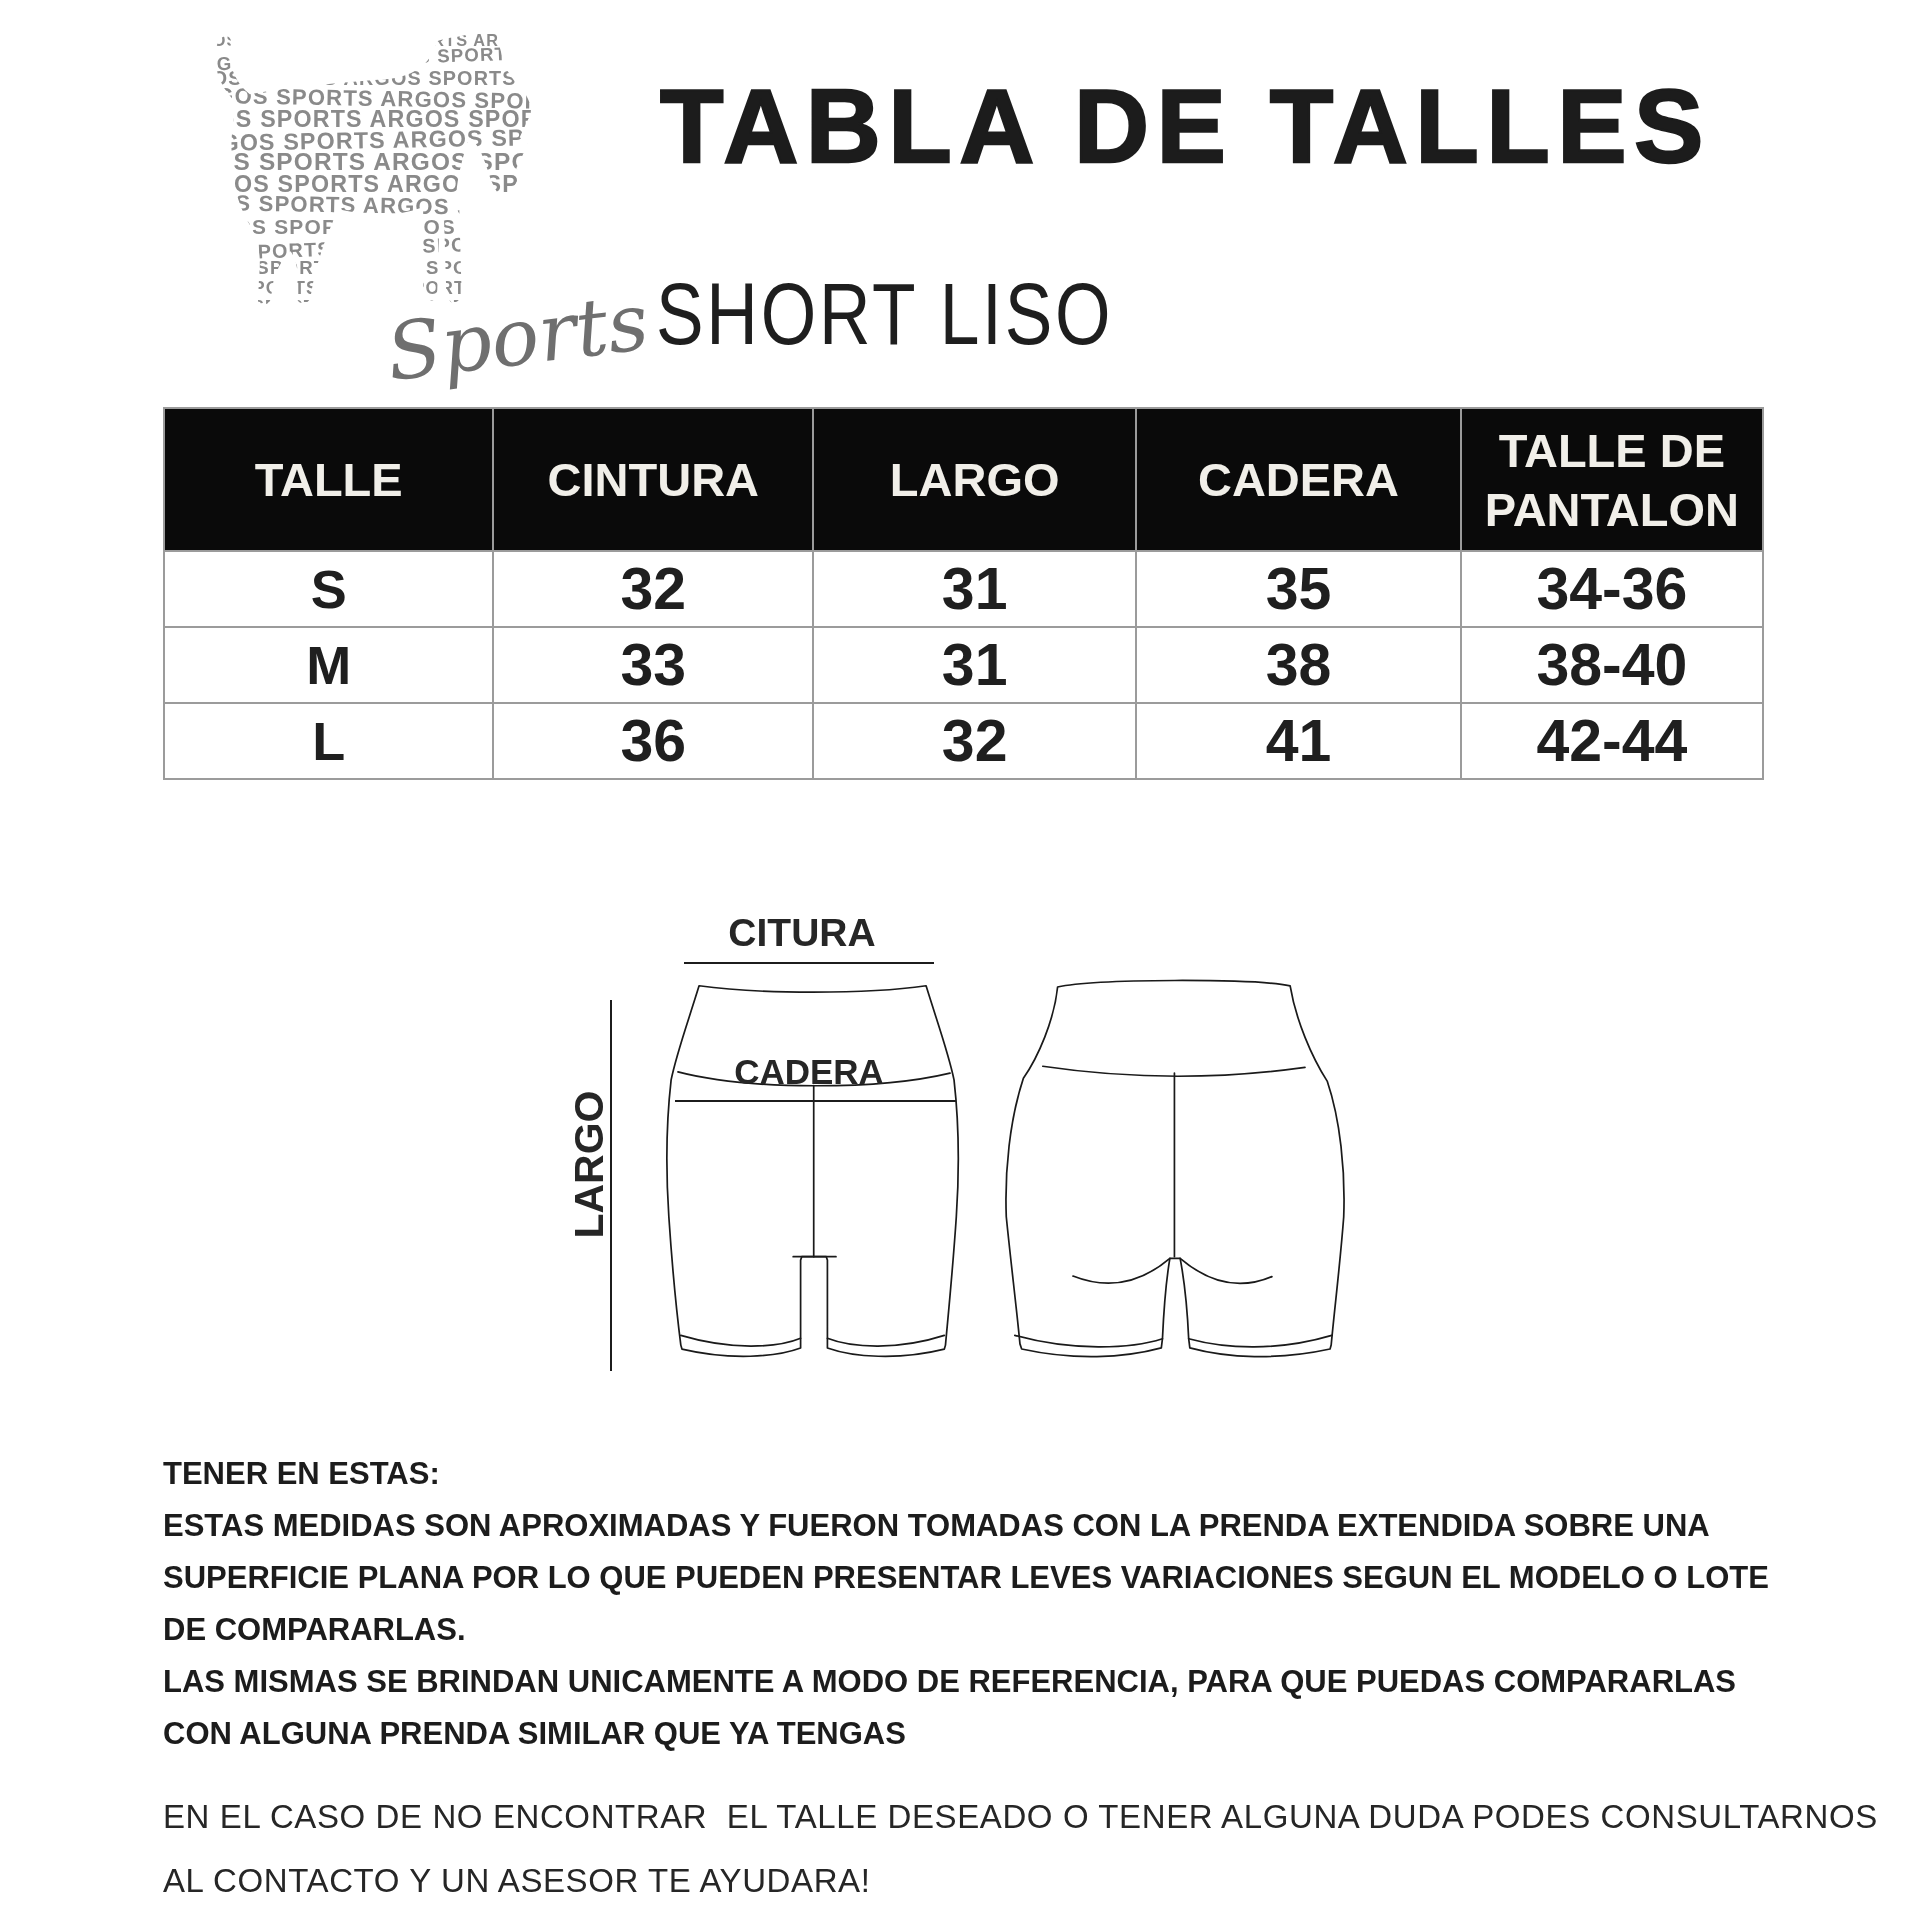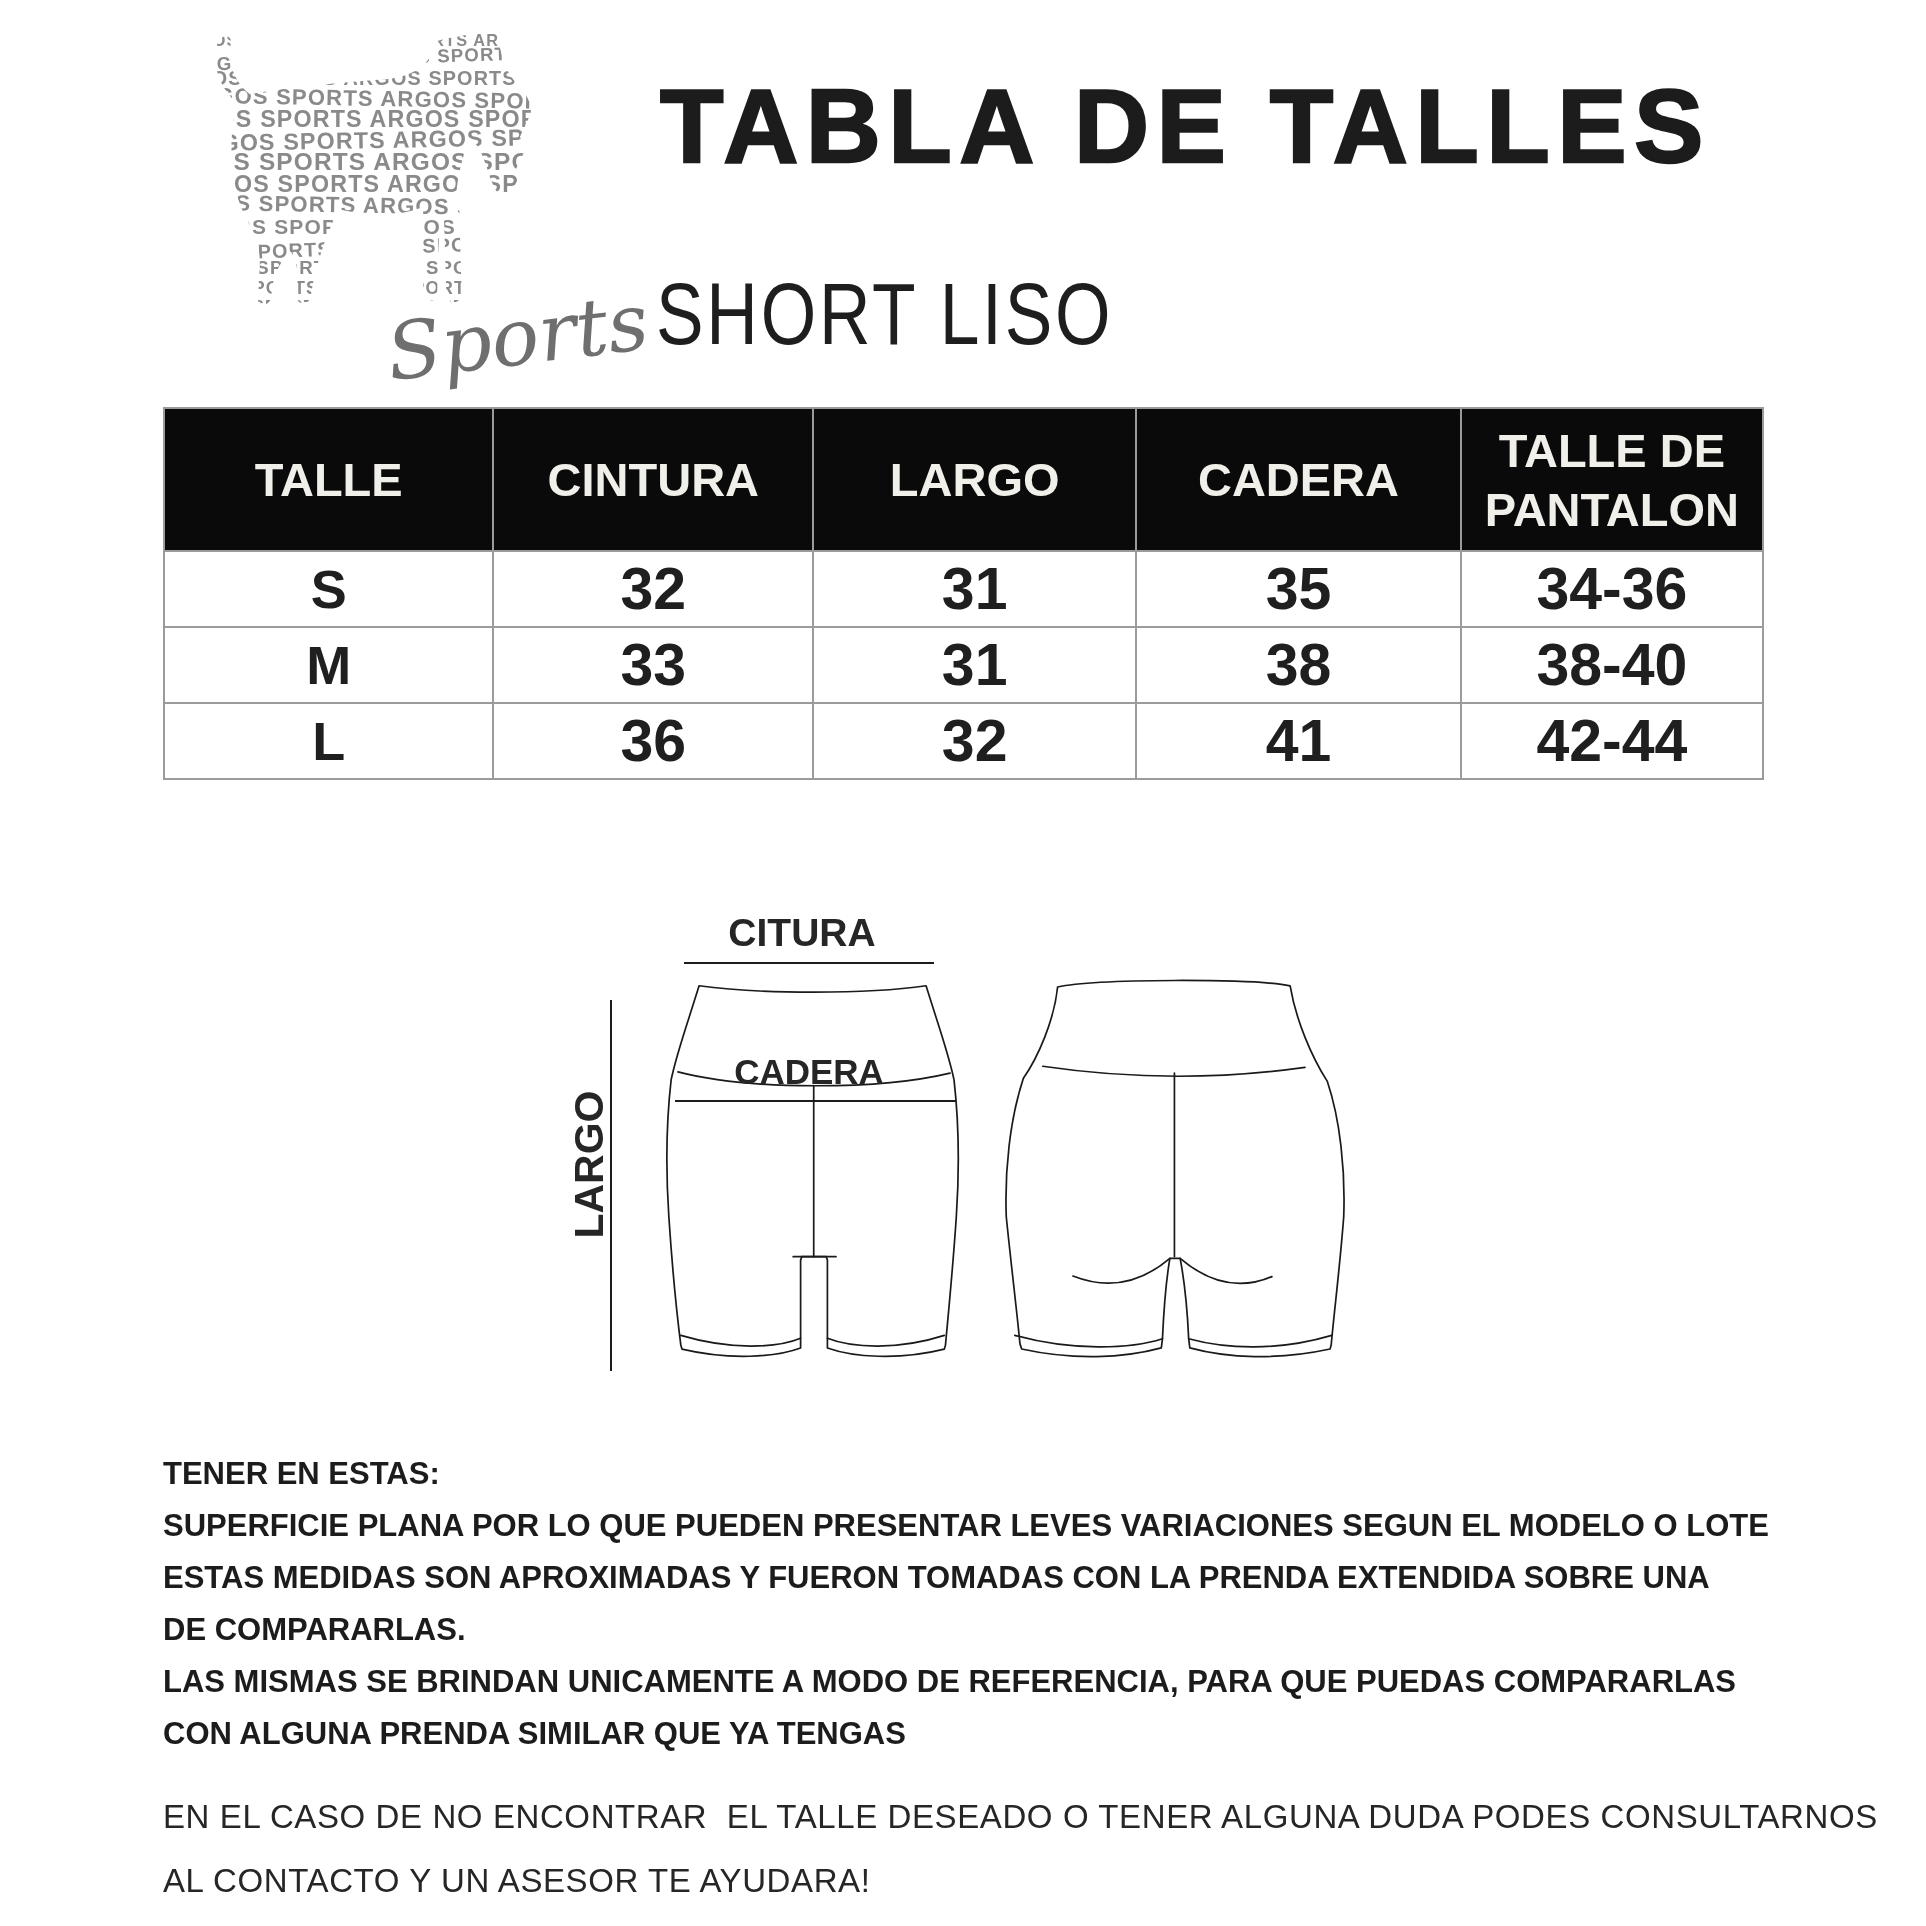--- a/index.html
+++ b/index.html
@@ -179,22 +179,22 @@
     <path d="M324,634 C390,652 480,656 575,628"></path>
   </svg>
 
   <div class="measure-label lbl-cadera">CADERA</div>
   <div class="measure-line line-cadera"></div>
   <div class="measure-line line-largo"></div>
   <div class="measure-label lbl-largo">LARGO</div>
 
   <div class="notes-bold">
     <div class="note-line">TENER EN ESTAS:</div>
+    <div class="note-line">ESTAS MEDIDAS SON APROXIMADAS Y FUERON TOMADAS CON LA PRENDA EXTENDIDA SOBRE UNA</div>
     <div class="note-line">SUPERFICIE PLANA POR LO QUE PUEDEN PRESENTAR LEVES VARIACIONES SEGUN EL MODELO O LOTE</div>
-    <div class="note-line">ESTAS MEDIDAS SON APROXIMADAS Y FUERON TOMADAS CON LA PRENDA EXTENDIDA SOBRE UNA</div>
     <div class="note-line">DE COMPARARLAS.</div>
     <div class="note-line">LAS MISMAS SE BRINDAN UNICAMENTE A MODO DE REFERENCIA, PARA QUE PUEDAS COMPARARLAS</div>
     <div class="note-line">CON ALGUNA PRENDA SIMILAR QUE YA TENGAS</div>
   </div>
 
   <div class="notes-regular">
     <div class="note-line">EN EL CASO DE NO ENCONTRAR  EL TALLE DESEADO O TENER ALGUNA DUDA PODES CONSULTARNOS</div>
     <div class="note-line">AL CONTACTO Y UN ASESOR TE AYUDARA!</div>
   </div>
 

